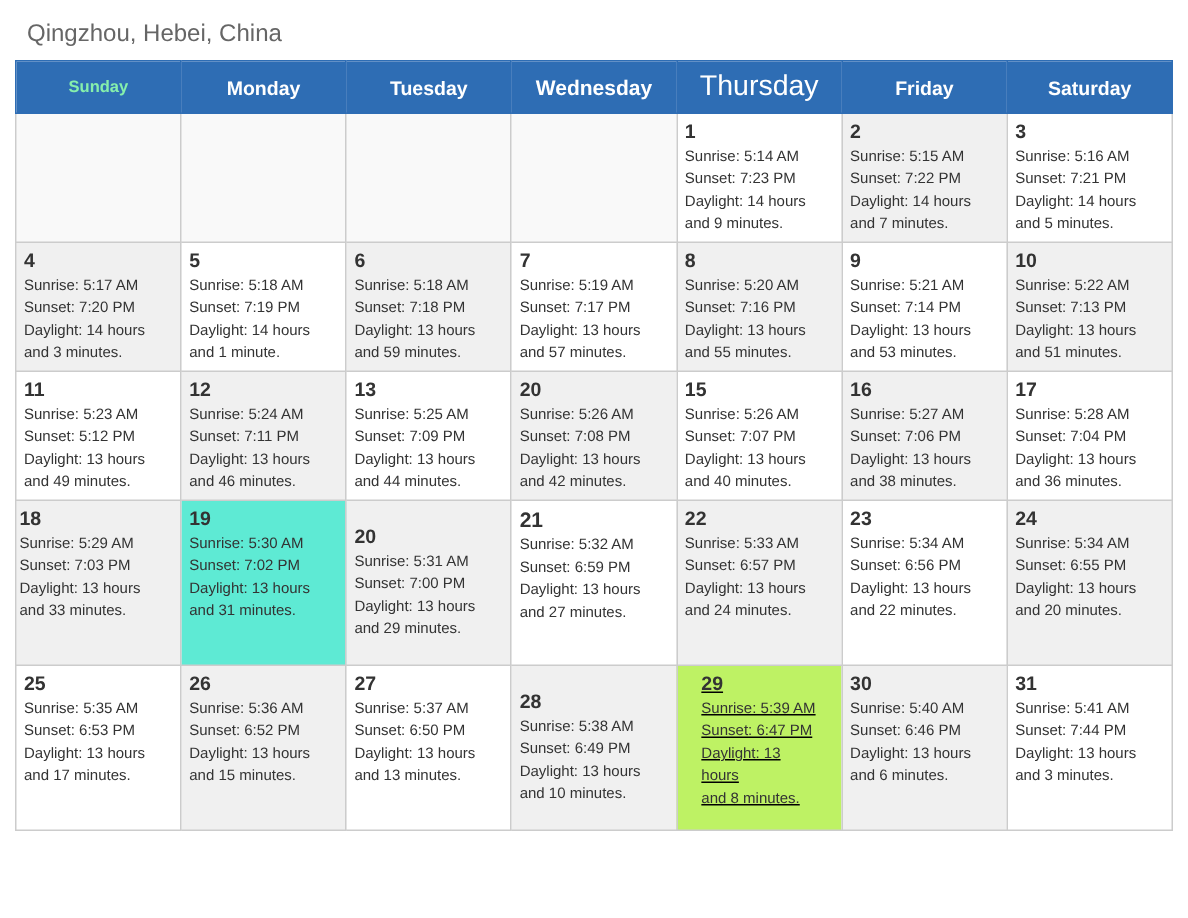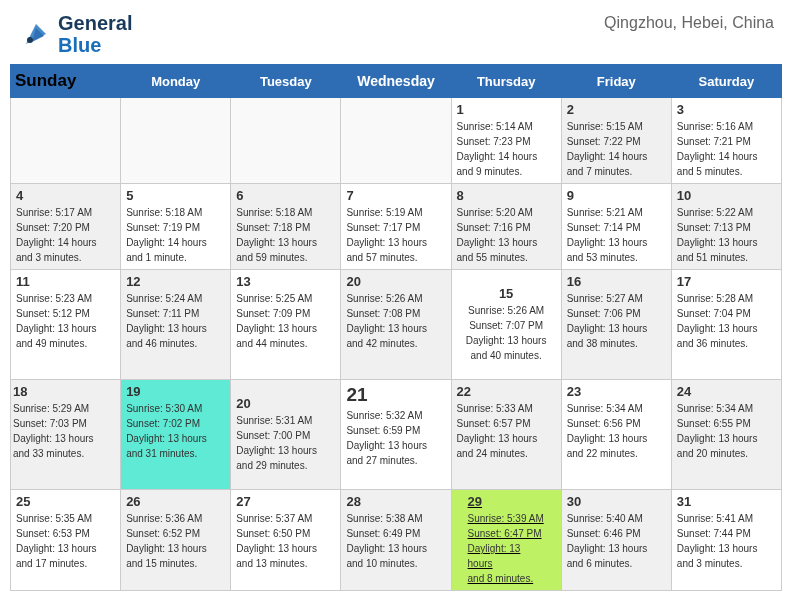--- a/index.html
+++ b/index.html
@@ -7,53 +7,35 @@
     
     table { border-collapse: collapse; width: 100%; }
   </style>
 </head>
 <body>
 
 <div style="width:792px; min-height:612px; background:#fff; overflow:hidden;">
 
   <div style="display:flex; align-items:flex-start; justify-content:space-between; padding:12px 18px 8px;">
 
-    <div style="display:flex; align-items:center;">
-
-      <div style="width:36px; height:36px; margin-right:4px; position:relative;">
-        <svg width="36" height="36" viewBox="0 0 36 36">
-          <path d="M8 28 L18 8 L28 18 Z" fill="#1a6fbb" opacity="0.8"></path>
-          <path d="M14 26 L18 12 L26 20 Z" fill="#2e6db4" opacity="0.9"></path>
-          <circle cx="12" cy="24" r="3" fill="#1a3a5c"></circle>
-        </svg>
-      </div>
-      <div>
-        <div style="font-size:20px; font-weight:bold; color:#1a3a5c; line-height:1.1;">
-          General
-        </div>
-        <div style="font-size:20px; font-weight:bold; color:#1a6fbb; line-height:1.1;">
-          Blue
-        </div>
-      </div>
-    </div>
 
     <div style="text-align:right;">
       <div style="font-size:16px; color:#666; margin-top:2px;">Qingzhou, Hebei, China</div>
     </div>
   </div>
 
   <table style="width:772px; margin:0 10px; border-collapse:collapse;">
 
     <thead>
       <tr>
-      <th style="background: rgb(46, 109, 180); color: #000000; text-align: left; padding: 6px 4px; font-size: 17px; font-weight: bold; border: 1px solid rgb(46, 109, 180); width: 14.2857%;">Sunday</th>
+      <th style="background: rgb(46, 109, 180); color: #86efac; text-align: center; padding: 6px 4px; font-size: 11px; font-weight: bold; border: 1px solid rgb(46, 109, 180); width: 14.2857%;">Sunday</th>
           <th style="background: rgb(46, 109, 180); color: rgb(255, 255, 255); text-align: center; padding: 6px 4px; font-size: 13px; font-weight: bold; border: 1px solid rgb(46, 109, 180); width: 14.2857%;">Monday</th>
           <th style="background: rgb(46, 109, 180); color: rgb(255, 255, 255); text-align: center; padding: 6px 4px; font-size: 13px; font-weight: bold; border: 1px solid rgb(46, 109, 180); width: 14.2857%;">Tuesday</th>
           <th style="background: rgb(46, 109, 180); color: rgb(255, 255, 255); text-align: center; padding: 6px 4px; font-size: 14px; font-weight: bold; border: 1px solid rgb(46, 109, 180); width: 14.2857%;">Wednesday</th>
-          <th style="background: rgb(46, 109, 180); color: rgb(255, 255, 255); padding: 6px 4px; font-size: 13px; font-weight: bold; border: 1px solid rgb(46, 109, 180); width: 14.2857%;">Thursday</th>
+          <th style="background: rgb(46, 109, 180); color: rgb(255, 255, 255); padding: 6px 4px; font-size: 19px; font-weight: normal; border: 1px solid rgb(46, 109, 180); width: 14.2857%;">Thursday</th>
           <th style="background: rgb(46, 109, 180); color: rgb(255, 255, 255); text-align: center; padding: 6px 4px; font-size: 13px; font-weight: bold; border: 1px solid rgb(46, 109, 180); width: 14.2857%;">Friday</th>
           <th style="background: rgb(46, 109, 180); color: rgb(255, 255, 255); text-align: center; padding: 6px 4px; font-size: 13px; font-weight: bold; border: 1px solid rgb(46, 109, 180); width: 14.2857%;">Saturday</th>
         </tr>
     </thead>
     <tbody id="calendar-body">
     <tr>
           <td style="border: 1px solid rgb(204, 204, 204); vertical-align: top; padding: 4px 5px; height: 82px; background: rgb(249, 249, 249);"></td>
           <td style="border: 1px solid rgb(204, 204, 204); vertical-align: top; padding: 4px 5px; height: 82px; background: rgb(249, 249, 249);"></td>
           <td style="border: 1px solid rgb(204, 204, 204); vertical-align: top; padding: 4px 5px; height: 82px; background: rgb(249, 249, 249);"></td>
           <td style="border: 1px solid rgb(204, 204, 204); vertical-align: top; padding: 4px 5px; height: 82px; background: rgb(249, 249, 249);"></td>
@@ -152,21 +134,21 @@
 Daylight: 13 hours
 and 44 minutes.</div>
           </td>
           <td style="border: 1px solid rgb(204, 204, 204); vertical-align: top; padding: 4px 5px; height: 82px; background: rgb(240, 240, 240);">
             <div style="font-size: 13px; font-weight: bold; color: rgb(51, 51, 51); margin-bottom: 2px;">20</div>
             <div style="font-size: 10px; color: rgb(51, 51, 51); line-height: 1.5; white-space: pre-line;">Sunrise: 5:26 AM
 Sunset: 7:08 PM
 Daylight: 13 hours
 and 42 minutes.</div>
           </td>
-          <td style="border: 1px solid rgb(204, 204, 204); vertical-align: top; padding: 16px 5px; height: 82px; background: rgb(255, 255, 255); text-align: center;">
+          <td style="border: 1px solid rgb(204, 204, 204); vertical-align: top; padding: 4px 5px; height: 82px; background: rgb(255, 255, 255);">
             <div style="font-size: 13px; font-weight: bold; color: rgb(51, 51, 51); margin-bottom: 2px;">15</div>
             <div style="font-size: 10px; color: rgb(51, 51, 51); line-height: 1.5; white-space: pre-line;">Sunrise: 5:26 AM
 Sunset: 7:07 PM
 Daylight: 13 hours
 and 40 minutes.</div>
           </td>
           <td style="border: 1px solid rgb(204, 204, 204); vertical-align: top; padding: 4px 5px; height: 82px; background: rgb(240, 240, 240);">
             <div style="font-size: 13px; font-weight: bold; color: rgb(51, 51, 51); margin-bottom: 2px;">16</div>
             <div style="font-size: 10px; color: rgb(51, 51, 51); line-height: 1.5; white-space: pre-line;">Sunrise: 5:27 AM
 Sunset: 7:06 PM
@@ -197,21 +179,21 @@
 and 31 minutes.</div>
           </td>
           <td style="border: 1px solid rgb(204, 204, 204); vertical-align: top; padding: 16px 5px; height: 82px; background: rgb(240, 240, 240);">
             <div style="font-size: 13px; font-weight: bold; color: rgb(51, 51, 51); margin-bottom: 2px;">20</div>
             <div style="font-size: 10px; color: rgb(51, 51, 51); line-height: 1.5; white-space: pre-line;">Sunrise: 5:31 AM
 Sunset: 7:00 PM
 Daylight: 13 hours
 and 29 minutes.</div>
           </td>
           <td style="border: 1px solid rgb(204, 204, 204); vertical-align: top; padding: 4px 5px; height: 82px; background: rgb(255, 255, 255);">
-            <div style="font-size: 19px; font-weight: bold; color: rgb(51, 51, 51); margin-bottom: 2px;">21</div>
+            <div style="font-size: 14px; font-weight: bold; color: rgb(51, 51, 51); margin-bottom: 2px;">21</div>
             <div style="font-size: 10px; color: rgb(51, 51, 51); line-height: 1.5; white-space: pre-line;">Sunrise: 5:32 AM
 Sunset: 6:59 PM
 Daylight: 13 hours
 and 27 minutes.</div>
           </td>
           <td style="border: 1px solid rgb(204, 204, 204); vertical-align: top; padding: 4px 5px; height: 82px; background: rgb(240, 240, 240);">
             <div style="font-size: 13px; font-weight: bold; color: rgb(51, 51, 51); margin-bottom: 2px;">22</div>
             <div style="font-size: 10px; color: rgb(51, 51, 51); line-height: 1.5; white-space: pre-line;">Sunrise: 5:33 AM
 Sunset: 6:57 PM
 Daylight: 13 hours
@@ -247,21 +229,21 @@
 Daylight: 13 hours
 and 15 minutes.</div>
           </td>
           <td style="border: 1px solid rgb(204, 204, 204); vertical-align: top; padding: 4px 5px; height: 82px; background: rgb(255, 255, 255);">
             <div style="font-size: 13px; font-weight: bold; color: rgb(51, 51, 51); margin-bottom: 2px;">27</div>
             <div style="font-size: 10px; color: rgb(51, 51, 51); line-height: 1.5; white-space: pre-line;">Sunrise: 5:37 AM
 Sunset: 6:50 PM
 Daylight: 13 hours
 and 13 minutes.</div>
           </td>
-          <td style="border: 1px solid rgb(204, 204, 204); vertical-align: top; padding: 4px 5px; height: 82px; background: rgb(240, 240, 240);">
+          <td style="border: 1px solid rgb(204, 204, 204); vertical-align: top; padding: 16px 5px; height: 82px; background: rgb(240, 240, 240);">
             <div style="font-size: 13px; font-weight: bold; color: rgb(51, 51, 51); margin-bottom: 2px;">28</div>
             <div style="font-size: 10px; color: rgb(51, 51, 51); line-height: 1.5; white-space: pre-line;">Sunrise: 5:38 AM
 Sunset: 6:49 PM
 Daylight: 13 hours
 and 10 minutes.</div>
           </td>
           <td style="border: 1px solid rgb(204, 204, 204); vertical-align: top; padding: 4px 16px; height: 82px; background: #bef264; text-decoration: underline;">
             <div style="font-size: 13px; font-weight: bold; color: rgb(51, 51, 51); margin-bottom: 2px;">29</div>
             <div style="font-size: 10px; color: rgb(51, 51, 51); line-height: 1.5; white-space: pre-line;">Sunrise: 5:39 AM
 Sunset: 6:47 PM

